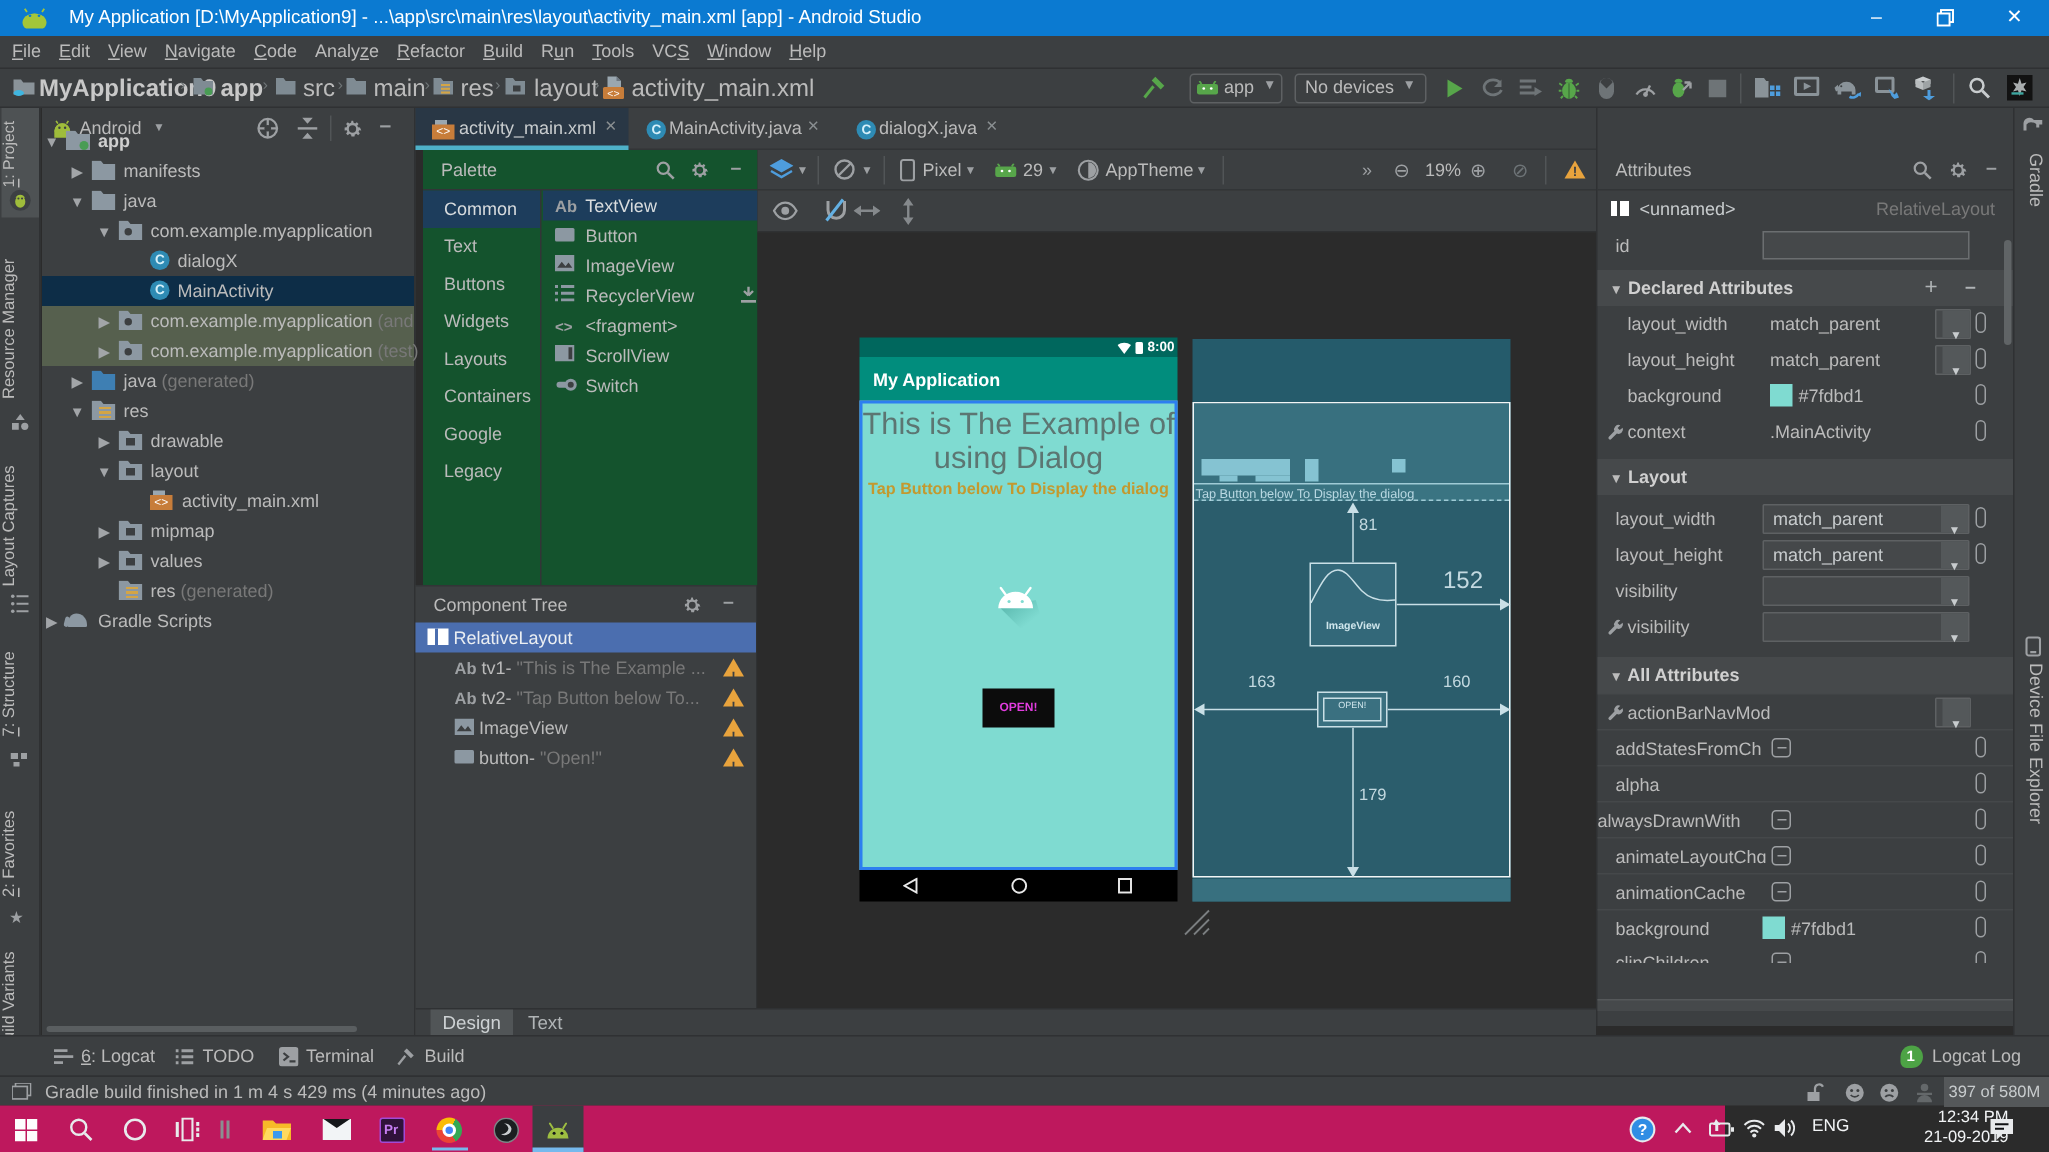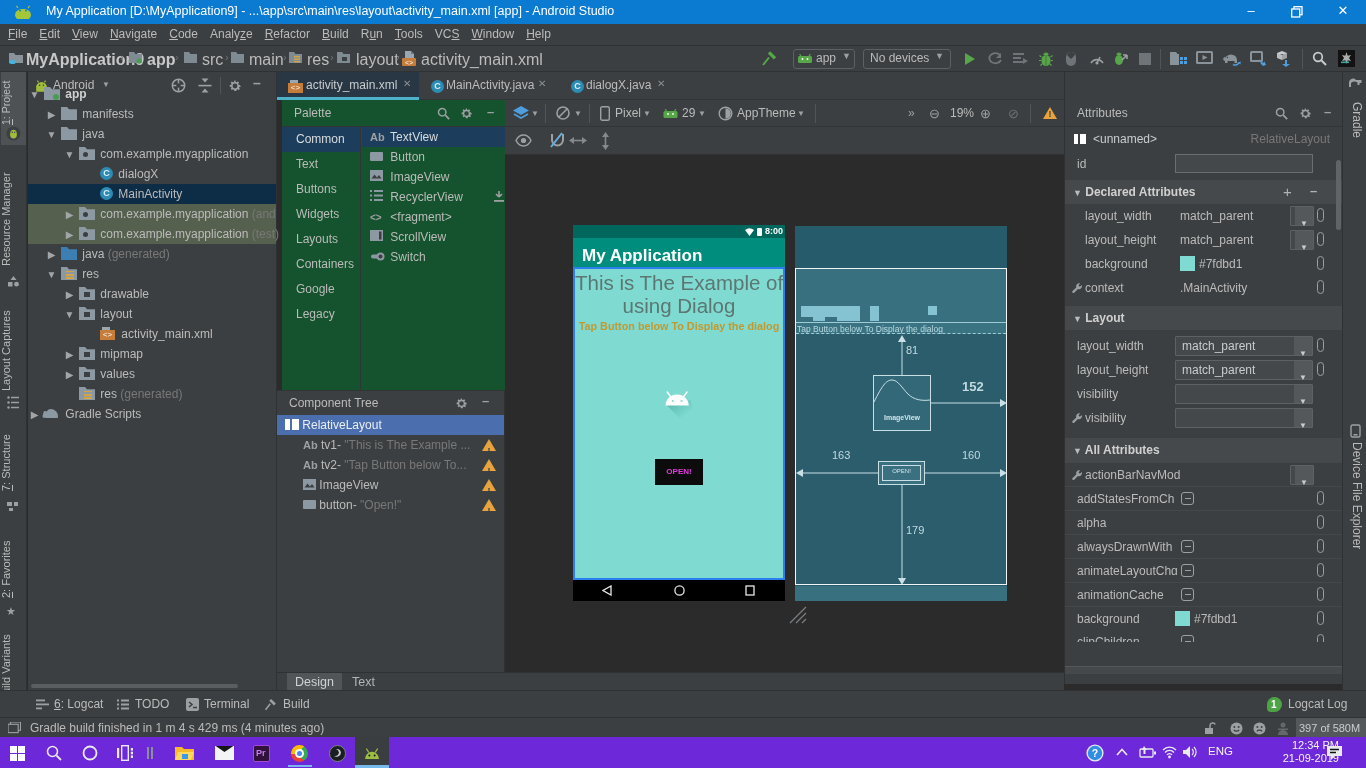--- a/index.html
+++ b/index.html
@@ -88,21 +88,21 @@
 
 .minusbox { position:absolute; left:103px; top:5px; width:13px; height:13px; border:1.4px solid #9da0a3; border-radius:3px; }
 .minusbox::after { content:""; position:absolute; left:2.5px; top:4.6px; width:6px; height:1.8px; background:#9da0a3; }
 
 
 #rightstrip { left:1342px; top:72px; width:24px; height:618px; background:#3c3f41; border-left:1px solid #2f3133; }
 
 
 #toolwinbar { left:0; top:690px; width:1366px; height:27px; background:#3c3f41; border-top:1px solid #2f3133; }
 #statusbar { left:0; top:717px; width:1366px; height:20px; background:#3c3f41; border-top:1px solid #2f3133; font-size:12px; }
-#taskbar { left:0; top:737px; width:1366px; height:31px; background:#6d28d9;padding-left:24px; }
+#taskbar { left:0; top:737px; width:1150px; height:31px; background:#be185d;padding-left:24px; }
 </style>
 </head>
 <body>
 
 <div class="abs" id="titlebar">
   <svg class="abs" style="left:12px;top:5px;" width="22" height="14" viewBox="0 0 22 14">
       <ellipse cx="11" cy="10" rx="8" ry="6" fill="#a4c639"></ellipse>
       <path fill="#a4c639" d="M3.5 8a8 6 0 0 1 15 0z"></path>
       <path stroke="#a4c639" stroke-width="1.2" fill="none" d="M6 3L4.5 0.8M16 3l1.5-2.2"></path>
       <circle cx="8" cy="5.5" r="0.9" fill="#0b7ad1"></circle>
@@ -501,21 +501,21 @@
 
     <div class="abs" style="left:68px;top:70px;width:212px;height:376px;">
       <div class="abs" style="left:0;top:0;width:212px;height:13px;background:#00675d;">
         <svg class="abs" style="left:172px;top:3px;" width="9" height="8" viewBox="0 0 9 8">
             <path fill="#fff" d="M4.5 8L0 2a7.5 7.5 0 0 1 9 0z"></path>
           </svg>
         <div class="abs" style="left:184px;top:3px;width:5px;height:8px;background:#fff;border-radius:1px;"></div>
         <span class="abs" style="left:192px;top:1px;color:#fff;font-size:9px;font-weight:bold;">8:00</span>
       </div>
       <div class="abs" style="left:0;top:13px;width:212px;height:29px;background:#018d7d;">
-        <span class="abs" style="left:9px;top:8px;color:#fff;font-size:17px;font-weight:bold;">My Application</span>
+        <span class="abs" style="left:9px;top:8px;color:#fff;font-size:12px;font-weight:bold;">My Application</span>
       </div>
       <div class="abs" style="left:0;top:42px;width:212px;height:313px;background:#7fdbd1;border:2px solid #2d7ff0;">
         <div class="abs" style="left:0;top:2px;width:208px;text-align:center;color:#5c7672;font-size:20.5px;line-height:23px;white-space:nowrap;">This is The Example of<br>using Dialog</div>
         <div class="abs" style="left:0;top:51px;width:208px;text-align:center;color:#c3992f;font-size:10.8px;font-weight:bold;white-space:nowrap;">Tap Button below To Display the dialog</div>
         <svg class="abs" style="left:88px;top:119px;" width="52" height="46" viewBox="0 0 52 46">
             <defs>
               <linearGradient id="shad" x1="0" y1="0" x2="0.9" y2="0.9">
                 <stop offset="0" stop-color="#3a9a90" stop-opacity="0.6"></stop>
                 <stop offset="0.75" stop-color="#3a9a90" stop-opacity="0"></stop>
               </linearGradient>
@@ -569,21 +569,21 @@
 
         <svg class="abs" style="left:100px;top:66px;" width="12" height="40" viewBox="0 0 12 40">
             <path stroke="#c9dfe6" stroke-width="1" d="M6 5v35"></path>
             <path fill="#c9dfe6" d="M6 0l-4 7h8z"></path>
           </svg>
         <span class="abs" style="left:110px;top:75px;color:#c3d9e0;font-size:11px;">81</span>
         <svg class="abs" style="left:135px;top:128px;" width="76" height="12" viewBox="0 0 76 12">
             <path stroke="#c9dfe6" stroke-width="1" d="M0 6h70"></path>
             <path fill="#c9dfe6" d="M76 6l-7-4v8z"></path>
           </svg>
-        <span class="abs" style="left:166px;top:110px;color:#c3d9e0;font-size:13px;font-weight:bold;">152</span>
+        <span class="abs" style="left:166px;top:110px;color:#c3d9e0;font-size:16px;">152</span>
         <svg class="abs" style="left:0px;top:198px;" width="82px" height="12" viewBox="0 0 82 12">
             <path stroke="#c9dfe6" stroke-width="1" d="M5 6h77"></path>
             <path fill="#c9dfe6" d="M0 6l7-4v8z"></path>
           </svg>
         <span class="abs" style="left:36px;top:180px;color:#c3d9e0;font-size:11px;">163</span>
         <svg class="abs" style="left:129px;top:198px;" width="82" height="12" viewBox="0 0 82 12">
             <path stroke="#c9dfe6" stroke-width="1" d="M0 6h76"></path>
             <path fill="#c9dfe6" d="M82 6l-7-4v8z"></path>
           </svg>
         <span class="abs" style="left:166px;top:180px;color:#c3d9e0;font-size:11px;">160</span>
@@ -699,21 +699,21 @@
         <path fill="#9da0a3" d="M10.8 3.1a3 3 0 0 1-3.9 3.9L3.2 10.7a1.1 1.1 0 0 1-1.6-1.6L5.3 5.4a3 3 0 0 1 3.9-3.9L7.4 3.3l1.4 1.4z"></path>
       </svg><span style="margin-left:20px;">actionBarNavMod</span>
     <div class="acombo" style="left:225px;top:2px;width:24px;">
         <div class="cb">
           <span style="position:absolute;left:5px;top:5px;font-size:8px;color:#c8ccce;">▼</span>
         </div>
       </div>
   </div>
   <div class="arow aline"><span style="margin-left:12px;">addStatesFromCh</span><span class="minusbox" style="left:116px;"></span><div class="pin" style="left:252px;"></div></div>
   <div class="arow aline"><span style="margin-left:12px;">alpha</span><div class="pin" style="left:252px;"></div></div>
-  <div class="arow aline"><span style="margin-left:12px;">alwaysDrawnWith</span><span class="minusbox" style="left:116px;"></span><div class="pin" style="left:252px;"></div></div>
+  <div class="arow aline"><span style="">alwaysDrawnWith</span><span class="minusbox" style="left:116px;"></span><div class="pin" style="left:252px;"></div></div>
   <div class="arow aline"><span style="margin-left:12px;">animateLayoutChɑ</span><span class="minusbox" style="left:116px;"></span><div class="pin" style="left:252px;"></div></div>
   <div class="arow aline"><span style="margin-left:12px;">animationCache</span><span class="minusbox" style="left:116px;"></span><div class="pin" style="left:252px;"></div></div>
   <div class="arow aline"><span style="margin-left:12px;">background</span>
     <span class="abs" style="left:110px;top:4px;width:15px;height:15px;background:#7fdbd1;"></span>
     <span class="abs" style="left:129px;top:0;">#7fdbd1</span>
     <div class="pin" style="left:252px;"></div>
   </div>
   <div class="arow" style="height:12px;overflow:hidden;"><span style="margin-left:12px;">clipChildren</span><span class="minusbox" style="left:116px;"></span><div class="pin" style="left:252px;"></div></div>
   <div class="abs" style="left:0;top:594px;width:278px;height:8px;background:#46494b;border-top:1px solid #55585a;"></div>
   <div class="abs" style="left:271px;top:88px;width:5px;height:70px;background:#606466;border-radius:3px;"></div>

